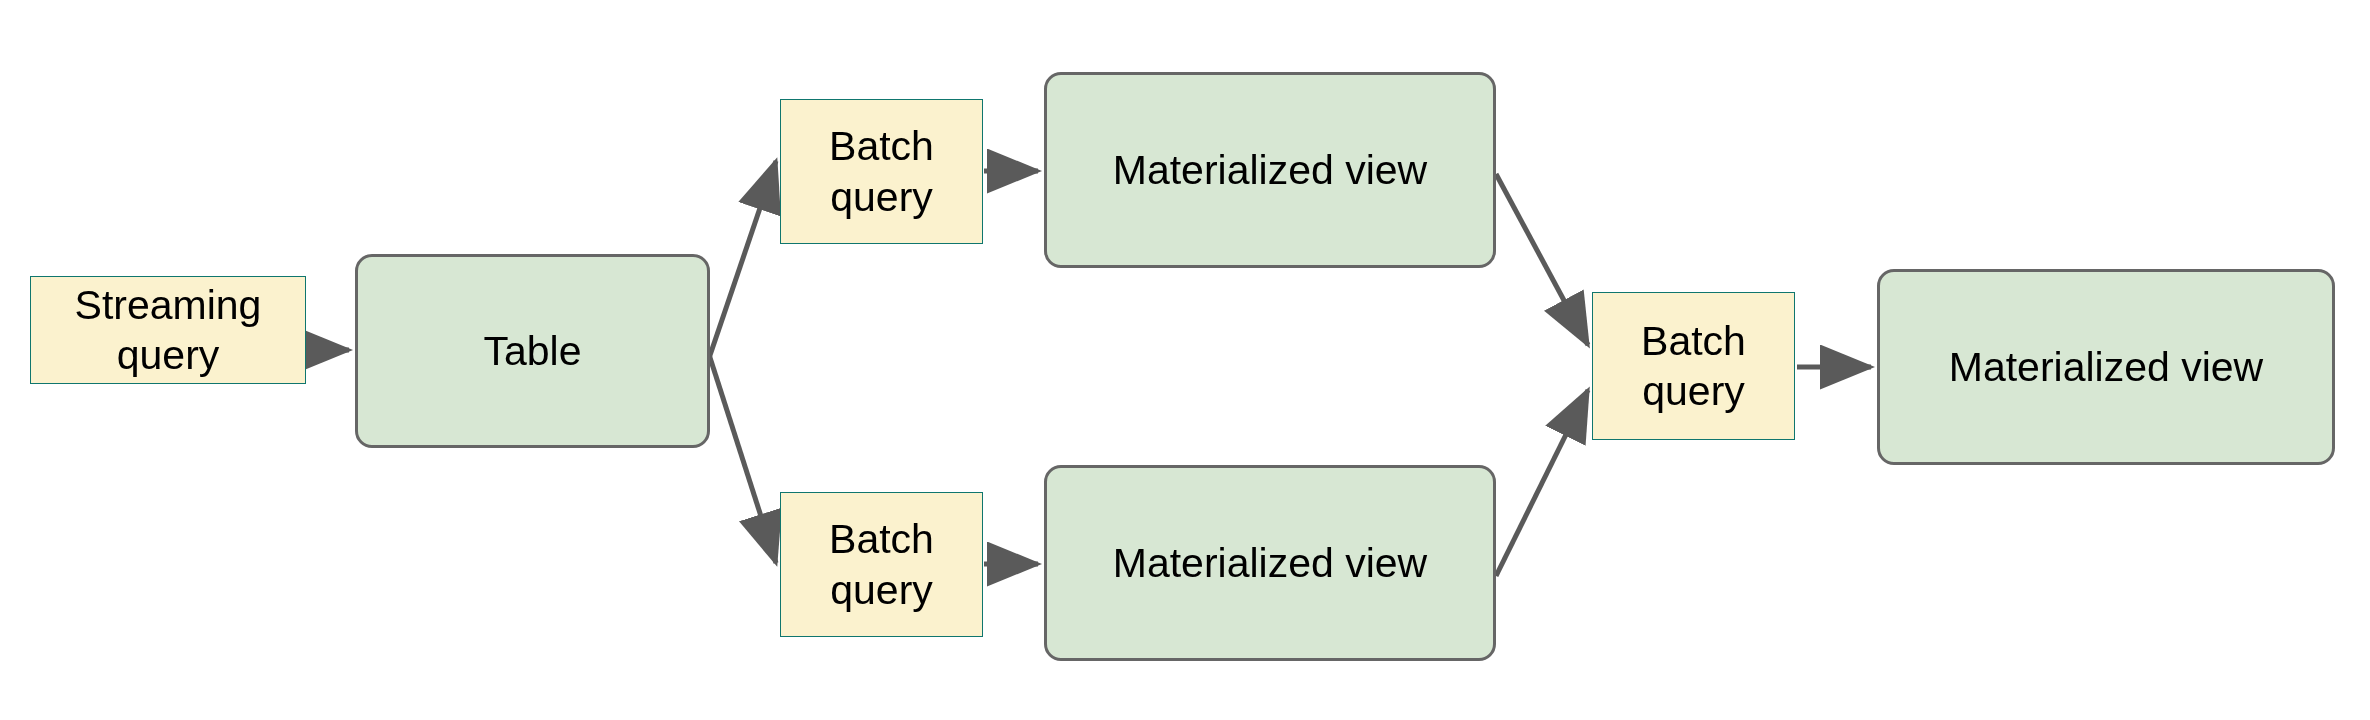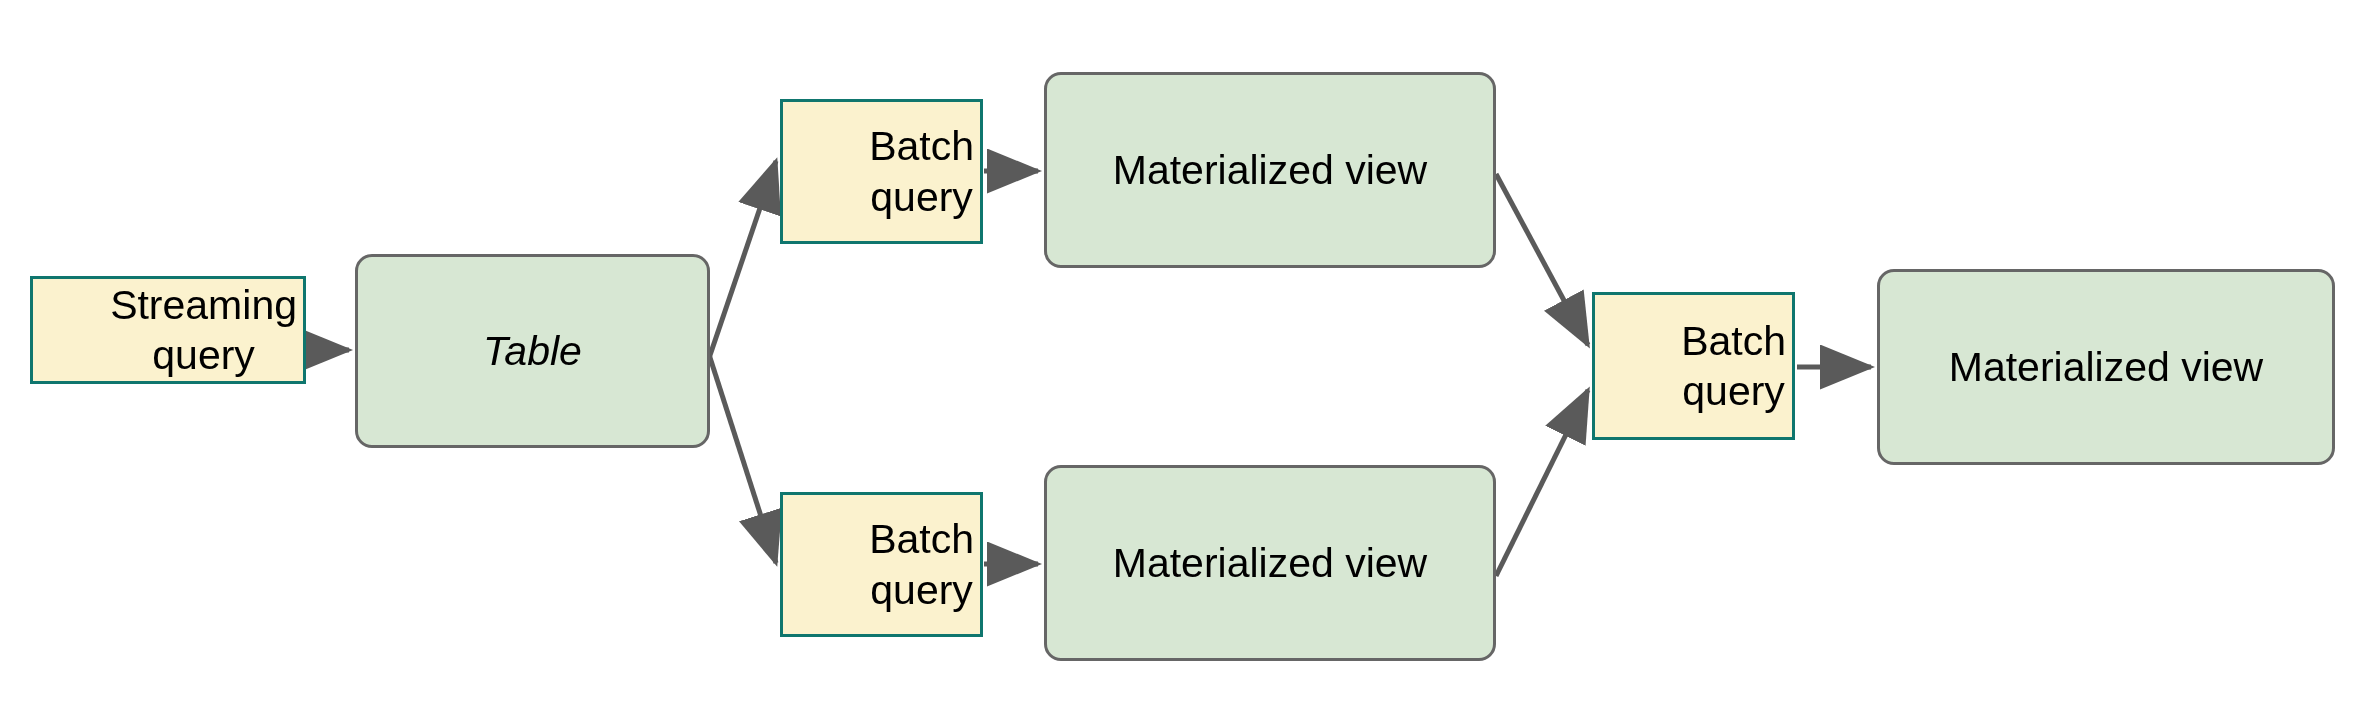--- a/index.html
+++ b/index.html
@@ -36,35 +36,34 @@
     line-height: 1.22;
     z-index: 2;
   }
   .node-label {
     display: block;
     white-space: pre-line;
     padding: 0 6px;
   }
   .node.process {
     background: #fbf2ce;
-    border: 3px solid #0f766e;
+    border: 1px solid #0f766e;
     border-radius: 0;
     font-size: 41px;
-    justify-content: flex-end;
   }
   .node.store {
     background: #d7e7d3;
     border: 3px solid #666666;
     border-radius: 17px;
     font-size: 41px;
   }
 
   
   #node-streaming-query { left: 30px;   top: 276px; width: 276px; height: 108px; }
-  #node-table           { left: 355px;  top: 254px; width: 355px; height: 194px; font-style: italic; }
+  #node-table           { left: 355px;  top: 254px; width: 355px; height: 194px; }
   #node-batch-query-top { left: 780px;  top: 99px;  width: 203px; height: 145px; }
   #node-mv-top          { left: 1044px; top: 72px;  width: 452px; height: 196px; }
   #node-batch-query-bot { left: 780px;  top: 492px; width: 203px; height: 145px; }
   #node-mv-bottom       { left: 1044px; top: 465px; width: 452px; height: 196px; }
   #node-batch-query-merge { left: 1592px; top: 292px; width: 203px; height: 148px; }
   #node-mv-final        { left: 1877px; top: 269px; width: 458px; height: 196px; }
 </style>
 </head>
 <body>
 

